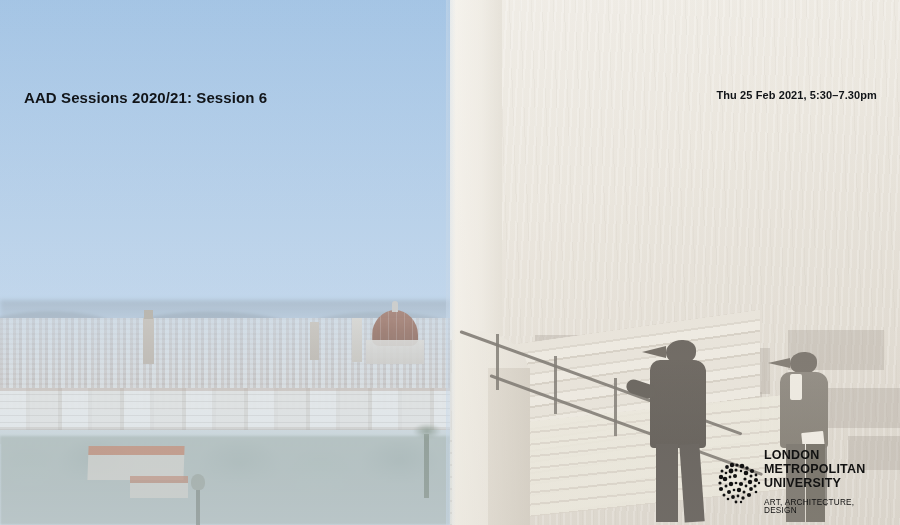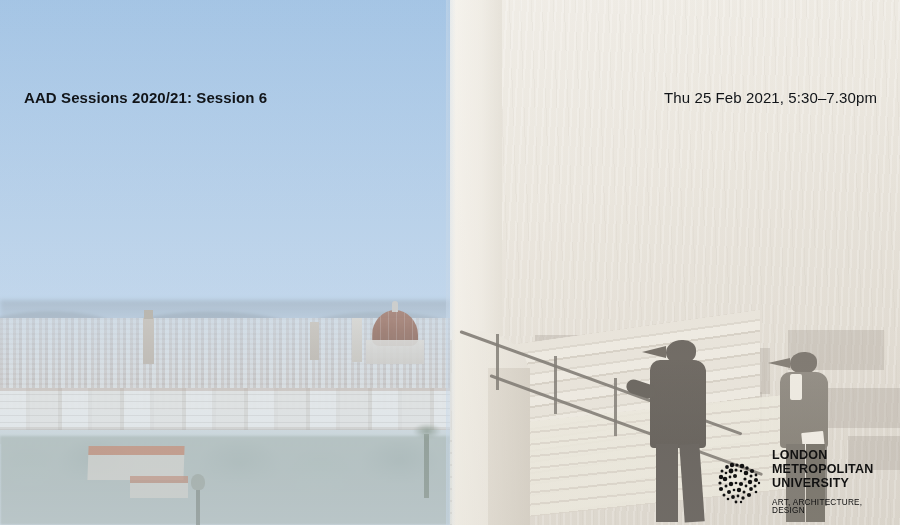--- a/index.html
+++ b/index.html
@@ -222,36 +222,36 @@
   }
 
   
   .kicker{
     position:absolute;left:24px;top:89px;
     font-size:15px;font-weight:700;letter-spacing:.1px;color:#111418;
     white-space:nowrap;
   }
   .datetime{
     position:absolute;right:23px;top:89px;
-    font-size:15px;font-weight:400;letter-spacing:.1px;color:#111418;
+    font-size:11px;font-weight:700;letter-spacing:.1px;color:#111418;
     white-space:nowrap;text-align:right;
   }
   .headline{
     position:absolute;left:24px;top:134px;width:860px;
     color:#1f5fe8;
     font-size:58px;line-height:55px;
     font-weight:700;letter-spacing:-0.5px;
     transform:scaleX(1.0);
   }
   .headline .hl-line{display:block;white-space:nowrap;}
 
   
   .logo{
     position:absolute;left:716px;top:456px;width:172px;height:52px;
-    display:flex;align-items:center;gap:8px;
+    display:flex;align-items:center;gap:0;
   }
   .logo-mark{position:relative;width:48px;height:48px;flex:0 0 48px;}
   .logo-text{display:flex;flex-direction:column;justify-content:center;line-height:1;}
   .logo-l1,.logo-l2,.logo-l3{
     font-size:12.5px;font-weight:700;color:#111;letter-spacing:.2px;margin-bottom:1.5px;
   }
   .logo-l4{
     font-size:8.2px;font-weight:400;color:#111;letter-spacing:.25px;margin-top:8px;
   }
 </style>

